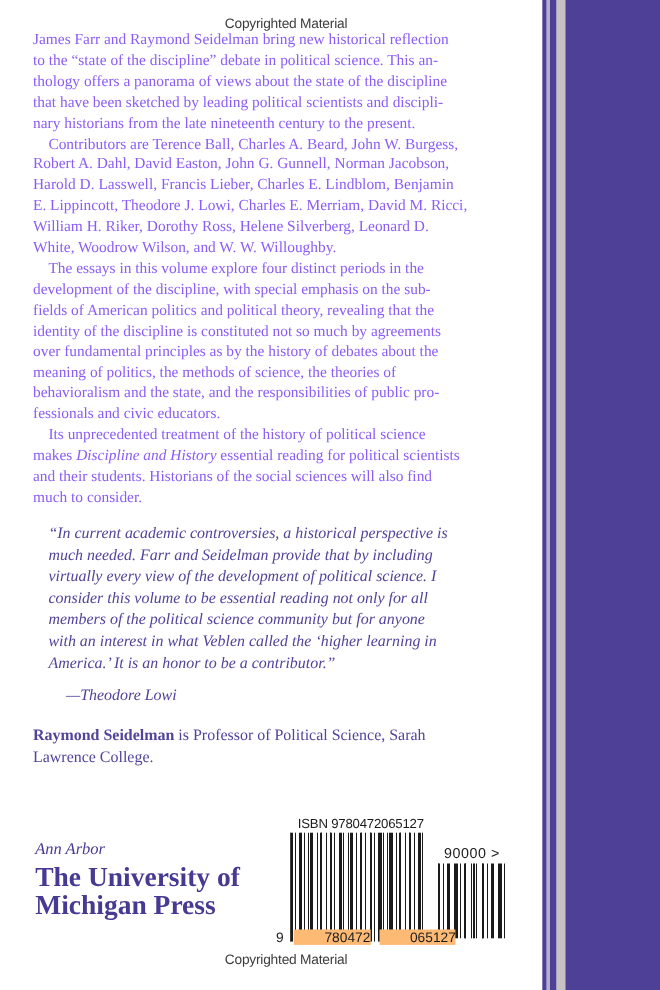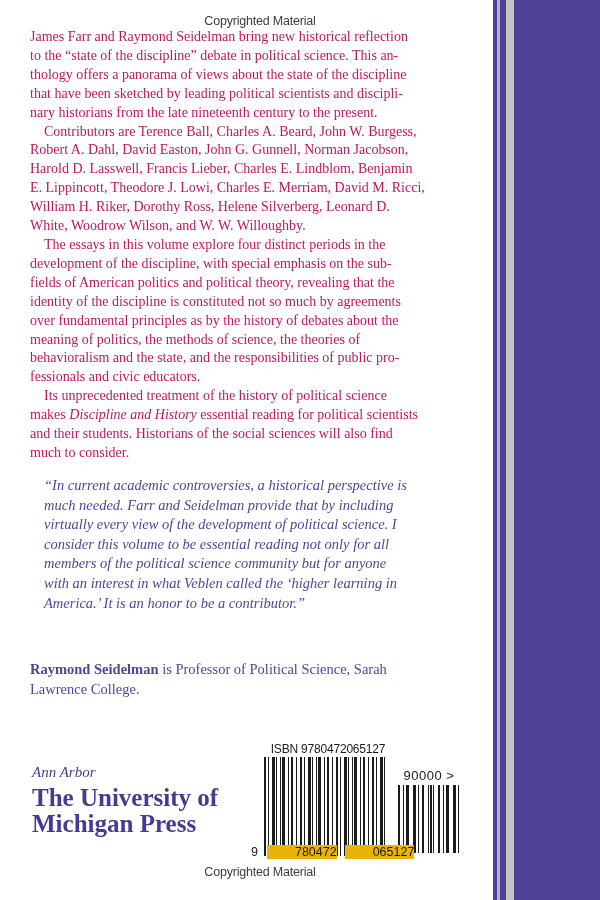--- a/index.html
+++ b/index.html
@@ -21,21 +21,21 @@
     position:absolute; left:0; width:520px; text-align:center;
     font-family:"Liberation Sans", sans-serif; font-size:12.5px;
     letter-spacing:-0.2px; color:#3d3d40;
   }
   .copyright.top { top:14px; }
   .copyright.bottom { top:865px; }
 
   
   .synopsis {
     position:absolute; top:28px; left:30px; width:462px;
-    font-size:14px; line-height:18.9px; color:#be185d;
+    font-size:14px; line-height:18.9px; color:#8b5cf6;
     white-space:pre;
   }
   .synopsis p { margin:0; white-space:pre; }
   .synopsis p.indent { text-indent:14px; }
   .synopsis i { font-style:italic; }
 
   
   .quote {
     position:absolute; top:476px; left:44px; width:440px;
     font-size:14.5px; line-height:19.6px; font-style:italic;
@@ -68,21 +68,21 @@
     background-image:
       repeating-linear-gradient(90deg, #1b1b1b 0 2px, transparent 2px 9px),
       repeating-linear-gradient(90deg, #1b1b1b 0 1px, transparent 1px 4px);
   }
   .ean-digits {
     position:absolute; left:-13px; right:-2px; bottom:-3px;
     display:flex; align-items:flex-end;
     font-size:12.5px; line-height:14px;
   }
   .ean-digits .d9 { margin-right:5px; }
-  .ean-digits .grp { flex:1; text-align:center; background:#eab308; margin:0 4px;padding-left:28px; }
+  .ean-digits .grp { flex:1; text-align:center; background:#fdba74; margin:0 4px;padding-left:28px; }
   .addon { width:62px; margin-left:10px; margin-top:11px; flex:none; }
   .addon-label { text-align:center; font-size:13px; letter-spacing:0.5px; margin-bottom:2px; }
   .addon-bars {
     height:68px;
     background-color:#ffffff;
     background-image:
       repeating-linear-gradient(90deg, #1b1b1b 0 2px, transparent 2px 8px),
       repeating-linear-gradient(90deg, #1b1b1b 0 1px, transparent 1px 5px);
   }
 </style>
@@ -119,21 +119,21 @@
 makes </span><i>Discipline and History</i><span> essential reading for political scientists
 and their students. Historians of the social sciences will also find
 much to consider.</span></p></div>
 
 <div class="quote"><div>“In current academic controversies, a historical perspective is
 much needed. Farr and Seidelman provide that by including
 virtually every view of the development of political science. I
 consider this volume to be essential reading not only for all
 members of the political science community but for anyone
 with an interest in what Veblen called the ‘higher learning in
-America.’ It is an honor to be a contributor.”</div></div>
+America.’ It is an honor to be a contributor.”</div><div class="attribution">—Theodore Lowi</div></div>
 
 <div class="bios">
     <p><b>Raymond Seidelman</b><span> is Professor of Political Science, Sarah
 Lawrence College.</span></p>
   </div>
 
 <div class="publisher">
   <div class="pub-city">Ann Arbor</div>
   <div class="pub-name">The University of
 Michigan Press</div>

